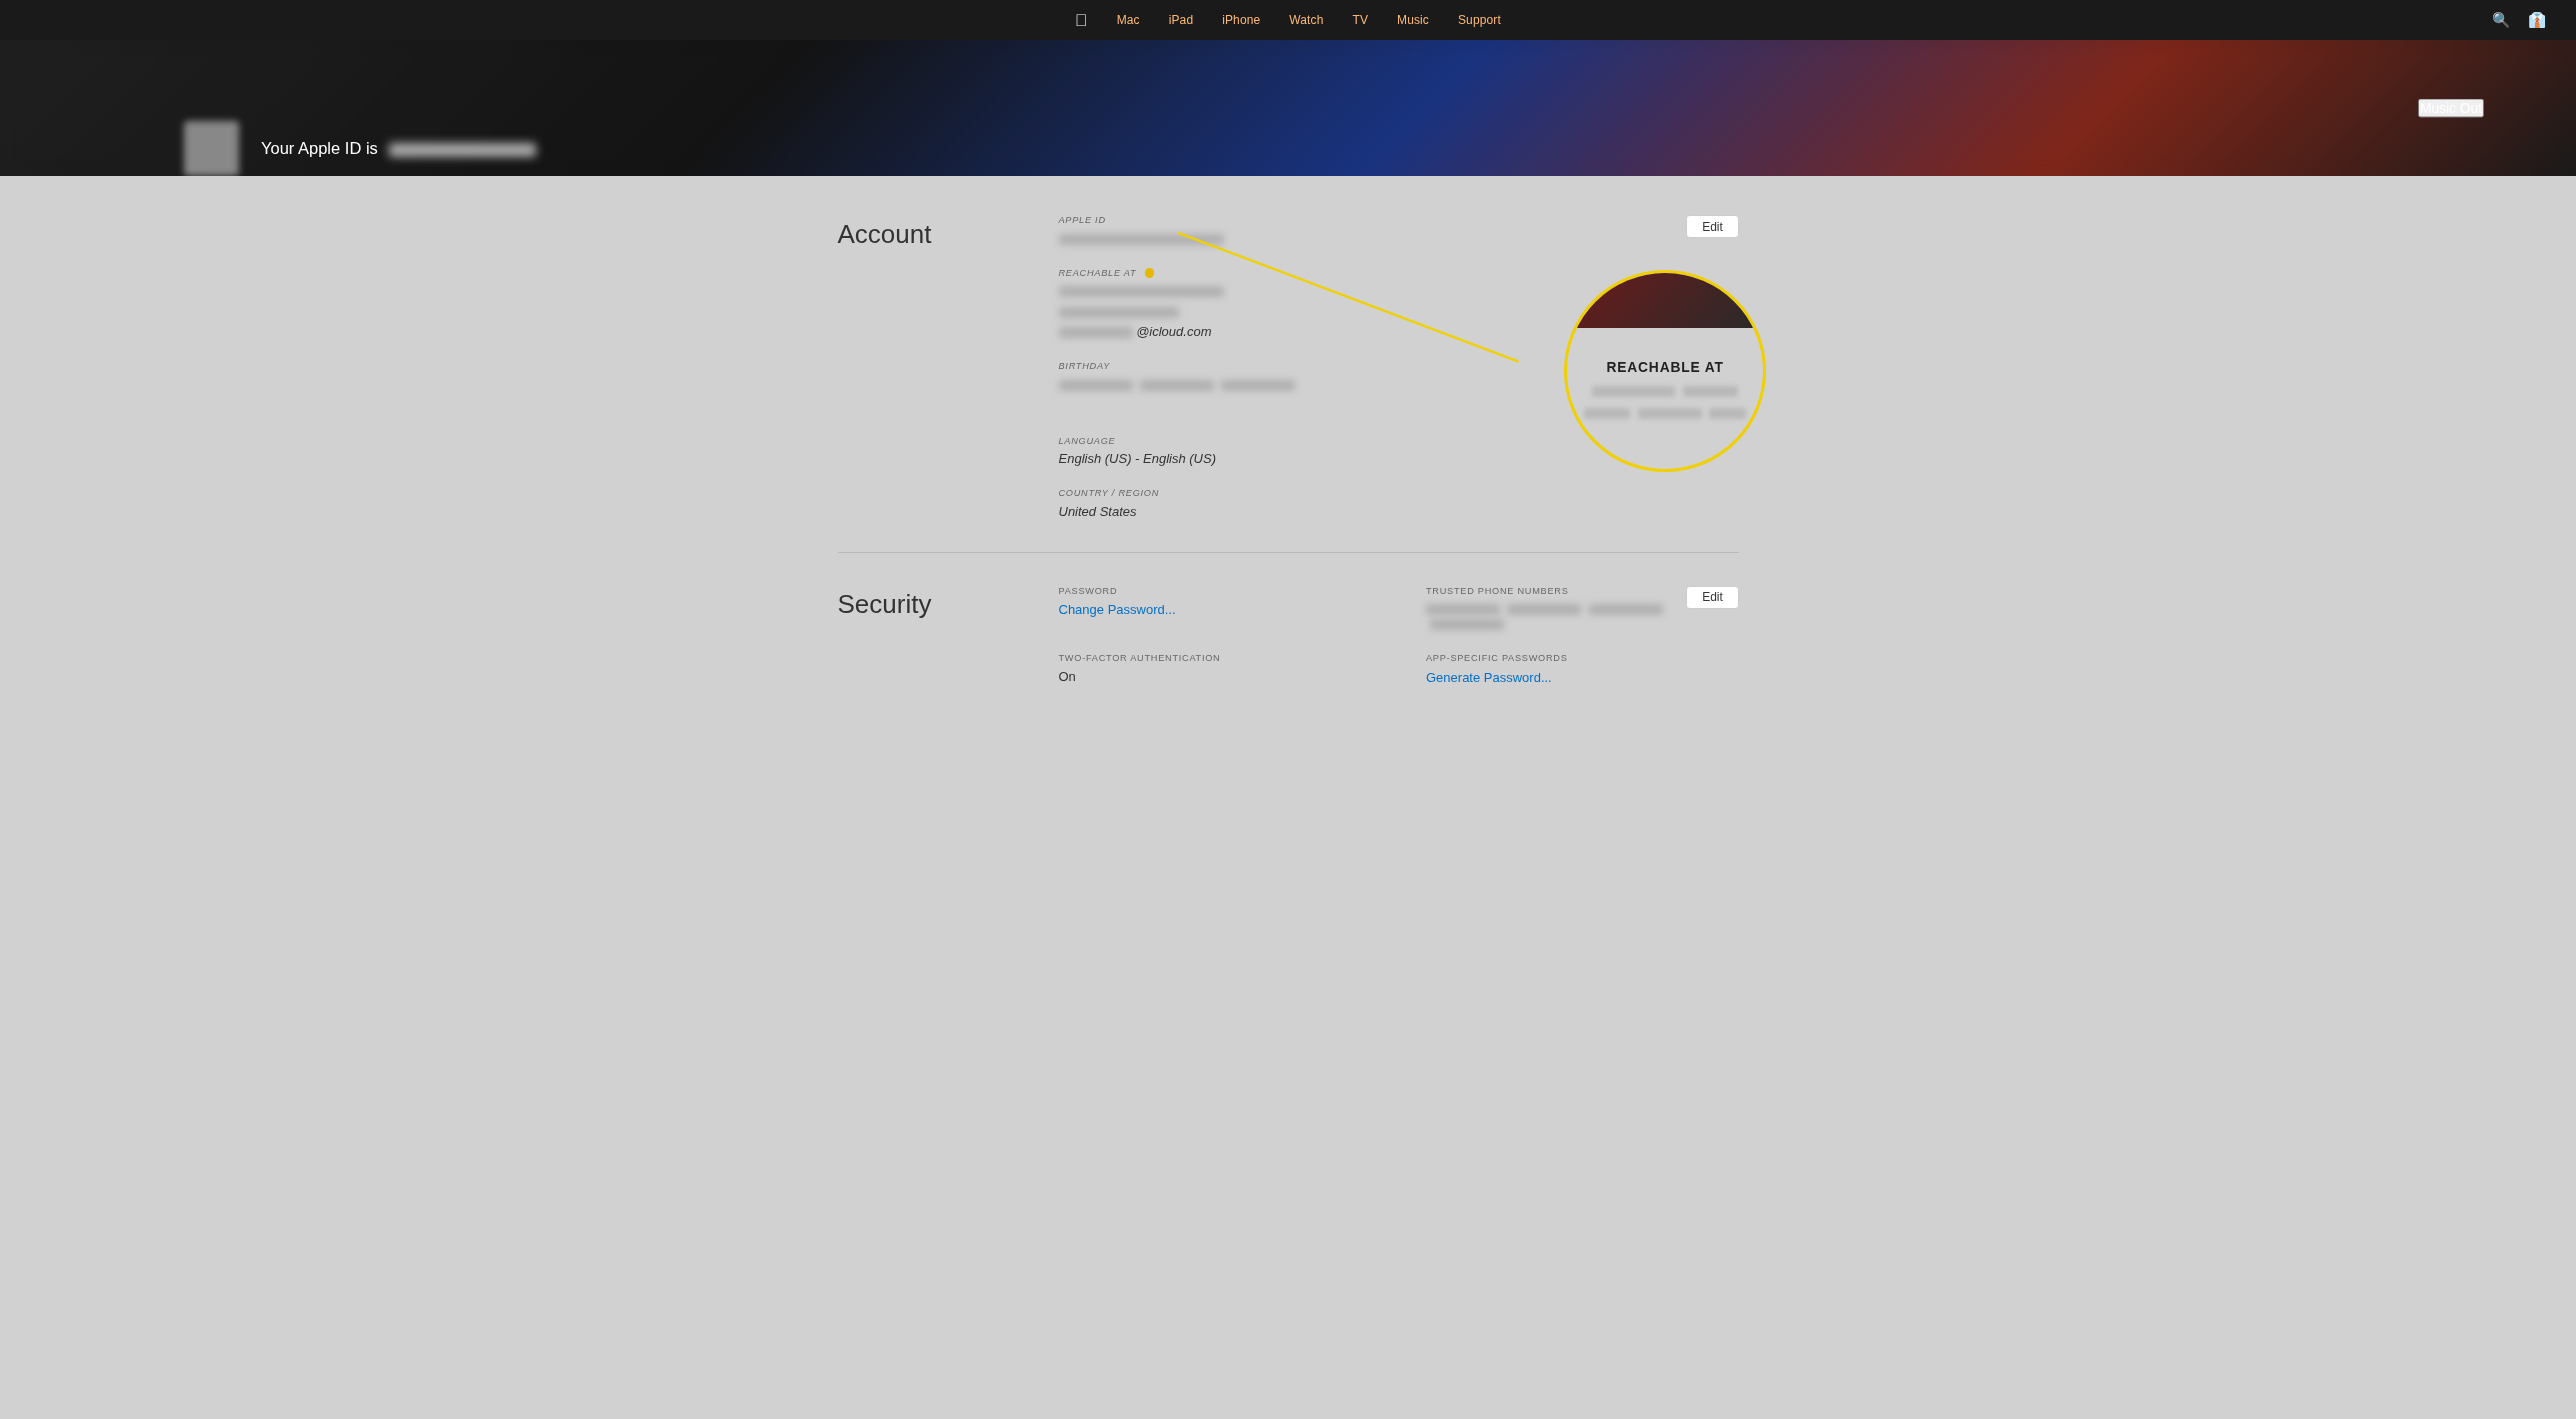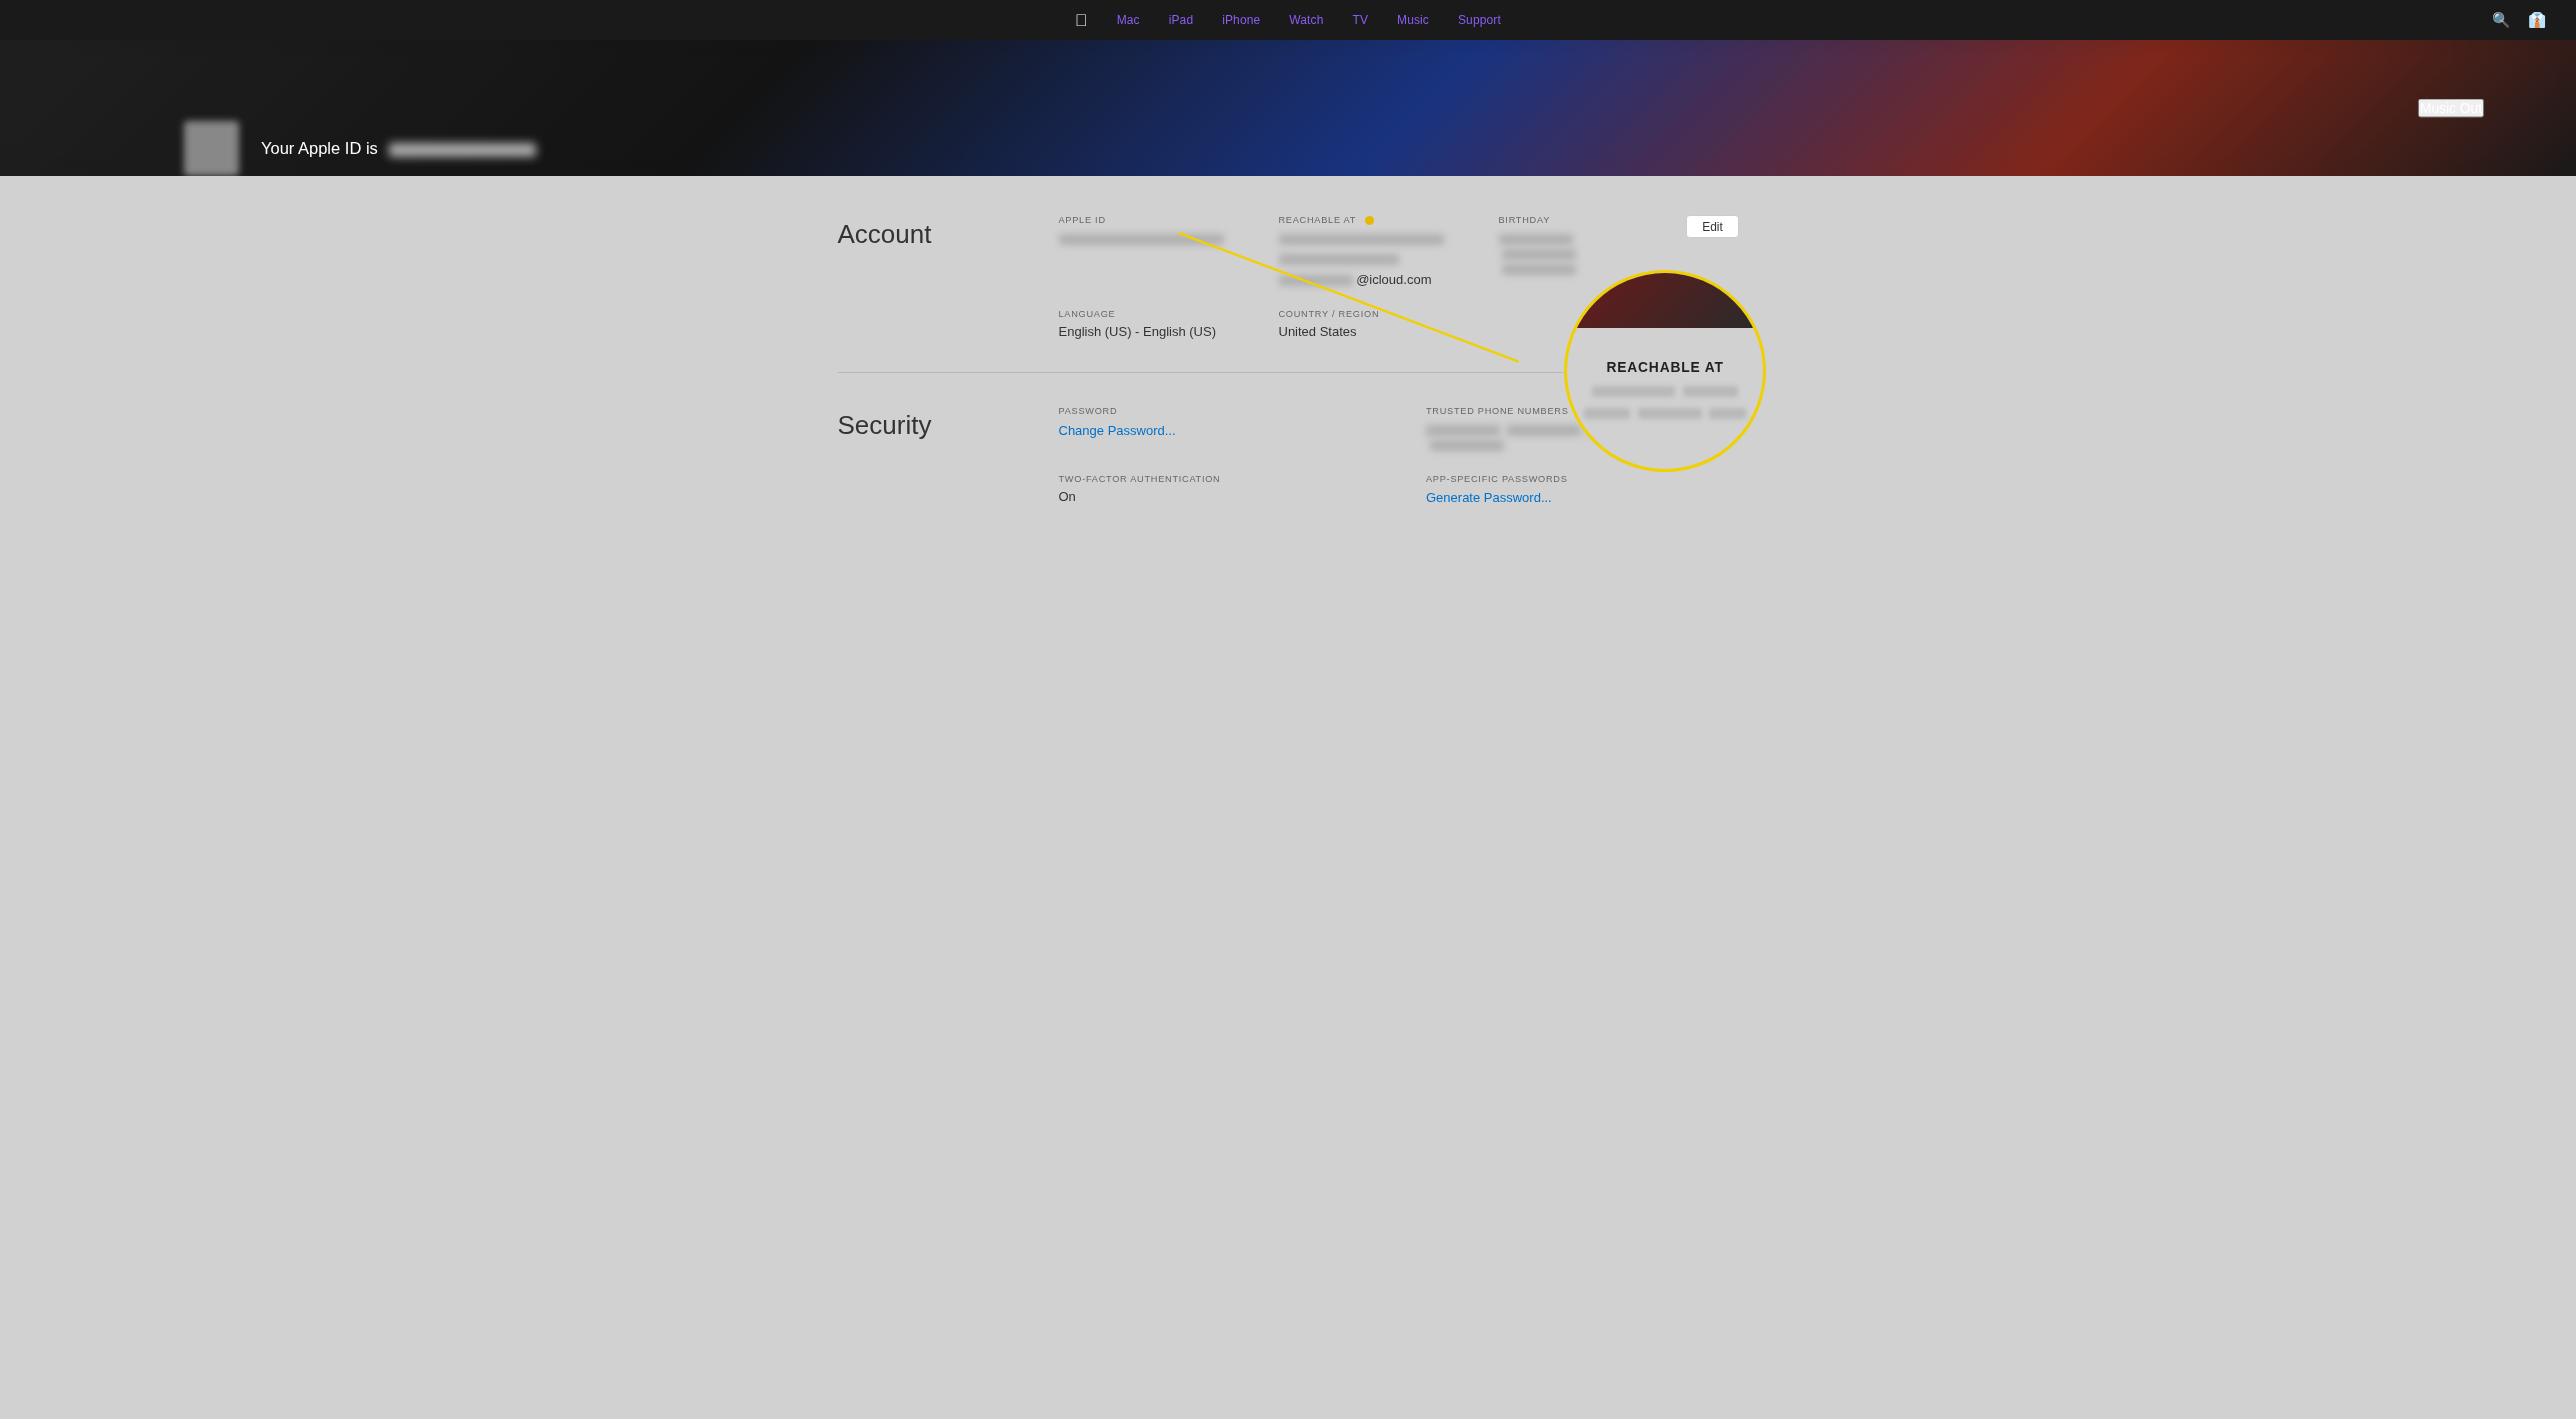--- a/index.html
+++ b/index.html
@@ -17,21 +17,21 @@
     }
     .nav-inner {
       display: flex;
       align-items: center;
       gap: 29px;
       width: 100%;
       max-width: 1011px;
       justify-content: center;
     }
     .nav-item {
-      color: #8b5cf6;
+      color: #fdba74;
       font-size: 12px;
       cursor: pointer;
       letter-spacing: 0.01em;
       white-space: nowrap;
     }
     .nav-apple {
       font-size: 16.5px;
       color: #f0f0f0;
     }
     .nav-icons {
@@ -126,22 +126,23 @@
       width: 184px;
       flex-shrink: 0;
       font-size: 26px;
       color: #333;
       font-weight: 300;
       padding-top: 3.7px;
     }
     .section-fields {
       flex: 1;
       display: grid;
-      grid-template-columns: 1fr 1fr 1fr 1fr;
+      grid-template-columns: 1fr;
       gap: 22px 55px;
+      font-style: italic;
     }
     .field-group { }
     .field-label {
       font-size: 9.2px;
       color: #666;
       letter-spacing: 0.08em;
       text-transform: uppercase;
       margin-bottom: 5.5px;
       font-weight: 500;
     }

